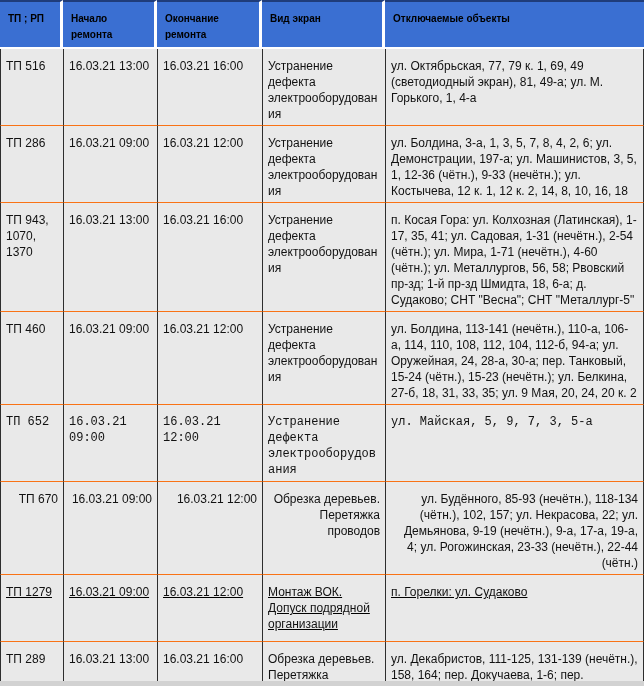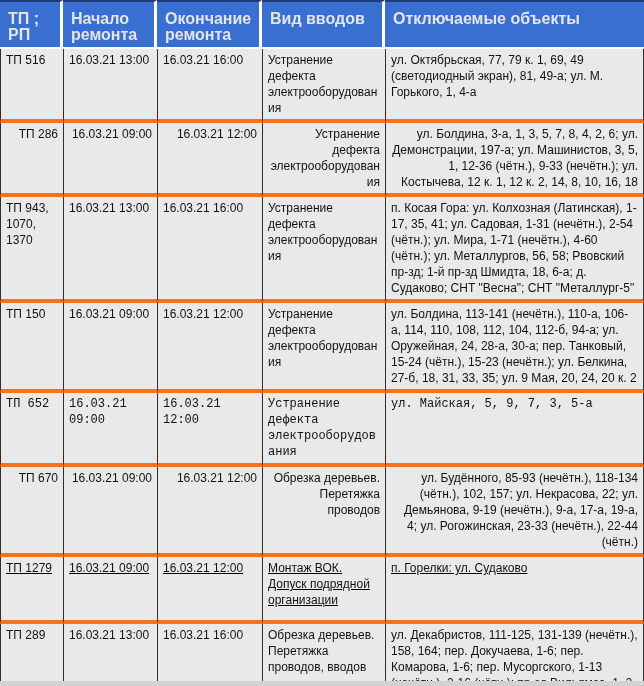--- a/index.html
+++ b/index.html
@@ -27,50 +27,50 @@
   }
   table.schedule col.c1 { width: 63px; }
   table.schedule col.c2 { width: 94px; }
   table.schedule col.c3 { width: 105px; }
   table.schedule col.c4 { width: 123px; }
   table.schedule col.c5 { width: 259px; }
 
   th {
     box-sizing: border-box;
     background: #3a6fd2;
-    color: #e5e5e5;
-    font-size: 16px;
+    color: #000000;
+    font-size: 10px;
     font-weight: bold;
     text-align: left;
     vertical-align: top;
     padding: 9px 6px 4px 8px;
     line-height: 16px;
     border-top: 2px solid #1f3c7a;
     border-right: 3px solid #ffffff;
     border-bottom: 2px solid #ffffff;
   }
   th:last-child { border-right: none; margin-top: 36px; }
   thead tr { height: 44px; }
 
   td {
     box-sizing: border-box;
     background: #e9e9e9;
     color: #121212;
     font-size: 12px;
     line-height: 16px;
     vertical-align: top;
-    padding: 3px 5px 3px 5px;
+    padding: 9px 5px 3px 5px;
     border-left: 1px solid #2e2e2e;
-    border-bottom: 4px solid #f97316;
+    border-bottom: 1px solid #f97316;
     word-wrap: break-word;
   }
   td:last-child { border-right: 1px solid #2e2e2e; }
 
   tr.r1 { height: 73px; }
-  tr.r2 { height: 68px; text-align: right; }
+  tr.r2 { height: 68px; }
   tr.r3 { height: 98px; margin-top: 16px; }
   tr.r4 { height: 84px; }
   tr.r5 { height: 67px; font-family: Liberation Mono, monospace; }
   tr.r6 { height: 47px; }
   tr.r7 { height: 68px; text-align: right; }
   tr.r8 { height: 67px; text-decoration: underline; }
   tr.r9 { height: 75px; }
 
   .bottom-strip {
     position: absolute;
@@ -91,21 +91,21 @@
         <col class="c2">
         <col class="c3">
         <col class="c4">
         <col class="c5">
     </colgroup>
     <thead>
       <tr>
         <th>ТП ; РП</th>
         <th>Начало ремонта</th>
         <th>Окончание ремонта</th>
-        <th>Вид вводов</th>
+        <th>Вид экран</th>
         <th>Отключаемые объекты</th>
       </tr>
     </thead>
     <tbody>
       <tr class="r1">
         <td>ТП 516</td>
         <td>16.03.21 13:00</td>
         <td>16.03.21 16:00</td>
         <td>Устранение дефекта электрооборудования</td>
         <td>ул. Октябрьская, 77, 79 к. 1, 69, 49 (светодиодный экран), 81, 49-а; ул. М. Горького, 1, 4-а</td>
@@ -118,21 +118,21 @@
         <td>ул. Болдина, 3-а, 1, 3, 5, 7, 8, 4, 2, 6; ул. Демонстрации, 197-а; ул. Машинистов, 3, 5, 1, 12-36 (чётн.), 9-33 (нечётн.); ул. Костычева, 12 к. 1, 12 к. 2, 14, 8, 10, 16, 18</td>
       </tr>
       <tr class="r3">
         <td>ТП 943, 1070, 1370</td>
         <td>16.03.21 13:00</td>
         <td>16.03.21 16:00</td>
         <td>Устранение дефекта электрооборудования</td>
         <td>п. Косая Гора: ул. Колхозная (Латинская), 1-17, 35, 41; ул. Садовая, 1-31 (нечётн.), 2-54 (чётн.); ул. Мира, 1-71 (нечётн.), 4-60 (чётн.); ул. Металлургов, 56, 58; Рвовский пр-зд; 1-й пр-зд Шмидта, 18, 6-а; д. Судаково; СНТ "Весна"; СНТ "Металлург-5"</td>
       </tr>
       <tr class="r4">
-        <td>ТП 150</td>
+        <td>ТП 460</td>
         <td>16.03.21 09:00</td>
         <td>16.03.21 12:00</td>
         <td>Устранение дефекта электрооборудования</td>
         <td>ул. Болдина, 113-141 (нечётн.), 110-а, 106-а, 114, 110, 108, 112, 104, 112-б, 94-а; ул. Оружейная, 24, 28-а, 30-а; пер. Танковый, 15-24 (чётн.), 15-23 (нечётн.); ул. Белкина, 27-б, 18, 31, 33, 35; ул. 9 Мая, 20, 24, 20 к. 2</td>
       </tr>
       <tr class="r5">
         <td>ТП 652</td>
         <td>16.03.21 09:00</td>
         <td>16.03.21 12:00</td>
         <td>Устранение дефекта электрооборудования</td>

